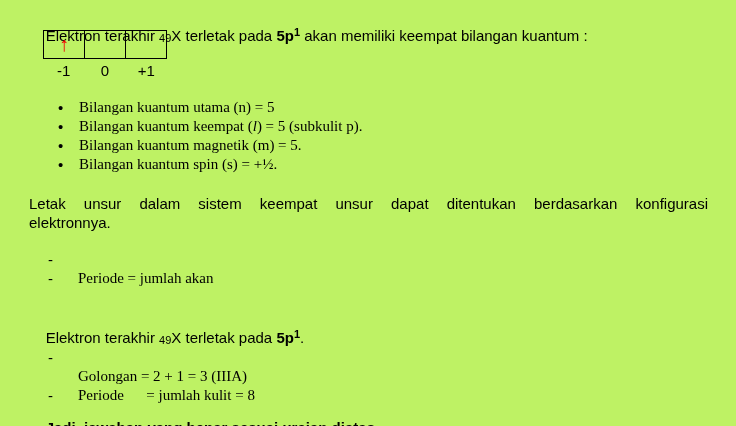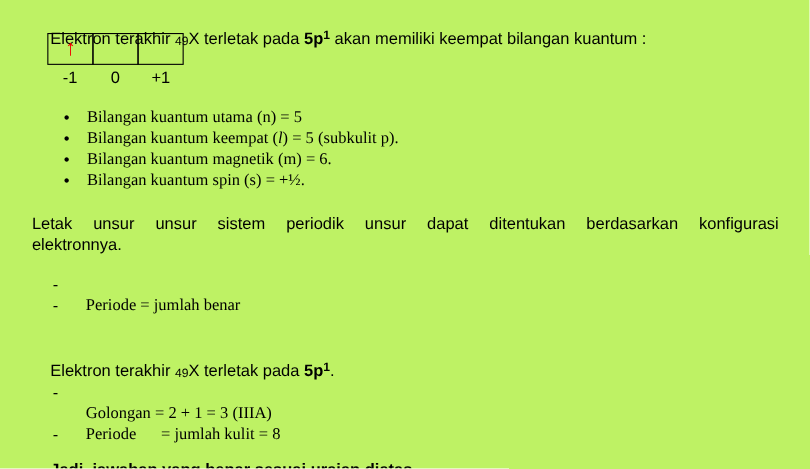--- a/index.html
+++ b/index.html
@@ -65,40 +65,40 @@
     <div class="li">
       <span class="marker">•</span>
       <span class="txt"><span>Bilangan kuantum utama (n) = 5</span><i></i><span></span></span>
     </div>
     <div class="li">
       <span class="marker">•</span>
       <span class="txt"><span>Bilangan kuantum keempat (</span><i>l</i><span>) = 5 (subkulit p).</span></span>
     </div>
     <div class="li">
       <span class="marker">•</span>
-      <span class="txt"><span>Bilangan kuantum magnetik (m) = 6.</span><i></i><span></span></span>
+      <span class="txt"><span>Bilangan kuantum magnetik (m) = 5.</span><i></i><span></span></span>
     </div>
     <div class="li">
       <span class="marker">•</span>
       <span class="txt"><span>Bilangan kuantum spin (s) = +½.</span><i></i><span></span></span>
     </div>
   </div>
 
   <div class="abs para" style="left:29px;top:194px;">
-    <div class="jline">Letak unsur unsur sistem periodik unsur dapat ditentukan berdasarkan konfigurasi</div>
+    <div class="jline">Letak unsur dalam sistem keempat unsur dapat ditentukan berdasarkan konfigurasi</div>
     <div>elektronnya.</div>
   </div>
 
   <div class="abs list dashes" style="left:48px;top:250px;">
     <div class="li">
       <span class="marker">-</span>
     </div>
     <div class="li">
       <span class="marker">-</span>
-      <span class="txt">Periode = jumlah benar</span>
+      <span class="txt">Periode = jumlah akan</span>
     </div>
   </div>
 
   <div class="abs textline" style="left:29px;top:309px;">
     <span>Elektron terakhir </span><sub class="sub">49</sub><span>X terletak pada </span><b><span>5p</span><sup class="sup">1</sup></b><span>.</span>
   </div>
 
   <div class="abs list dashes" style="left:48px;top:348px;">
     <div class="li">
       <span class="marker">-</span>

